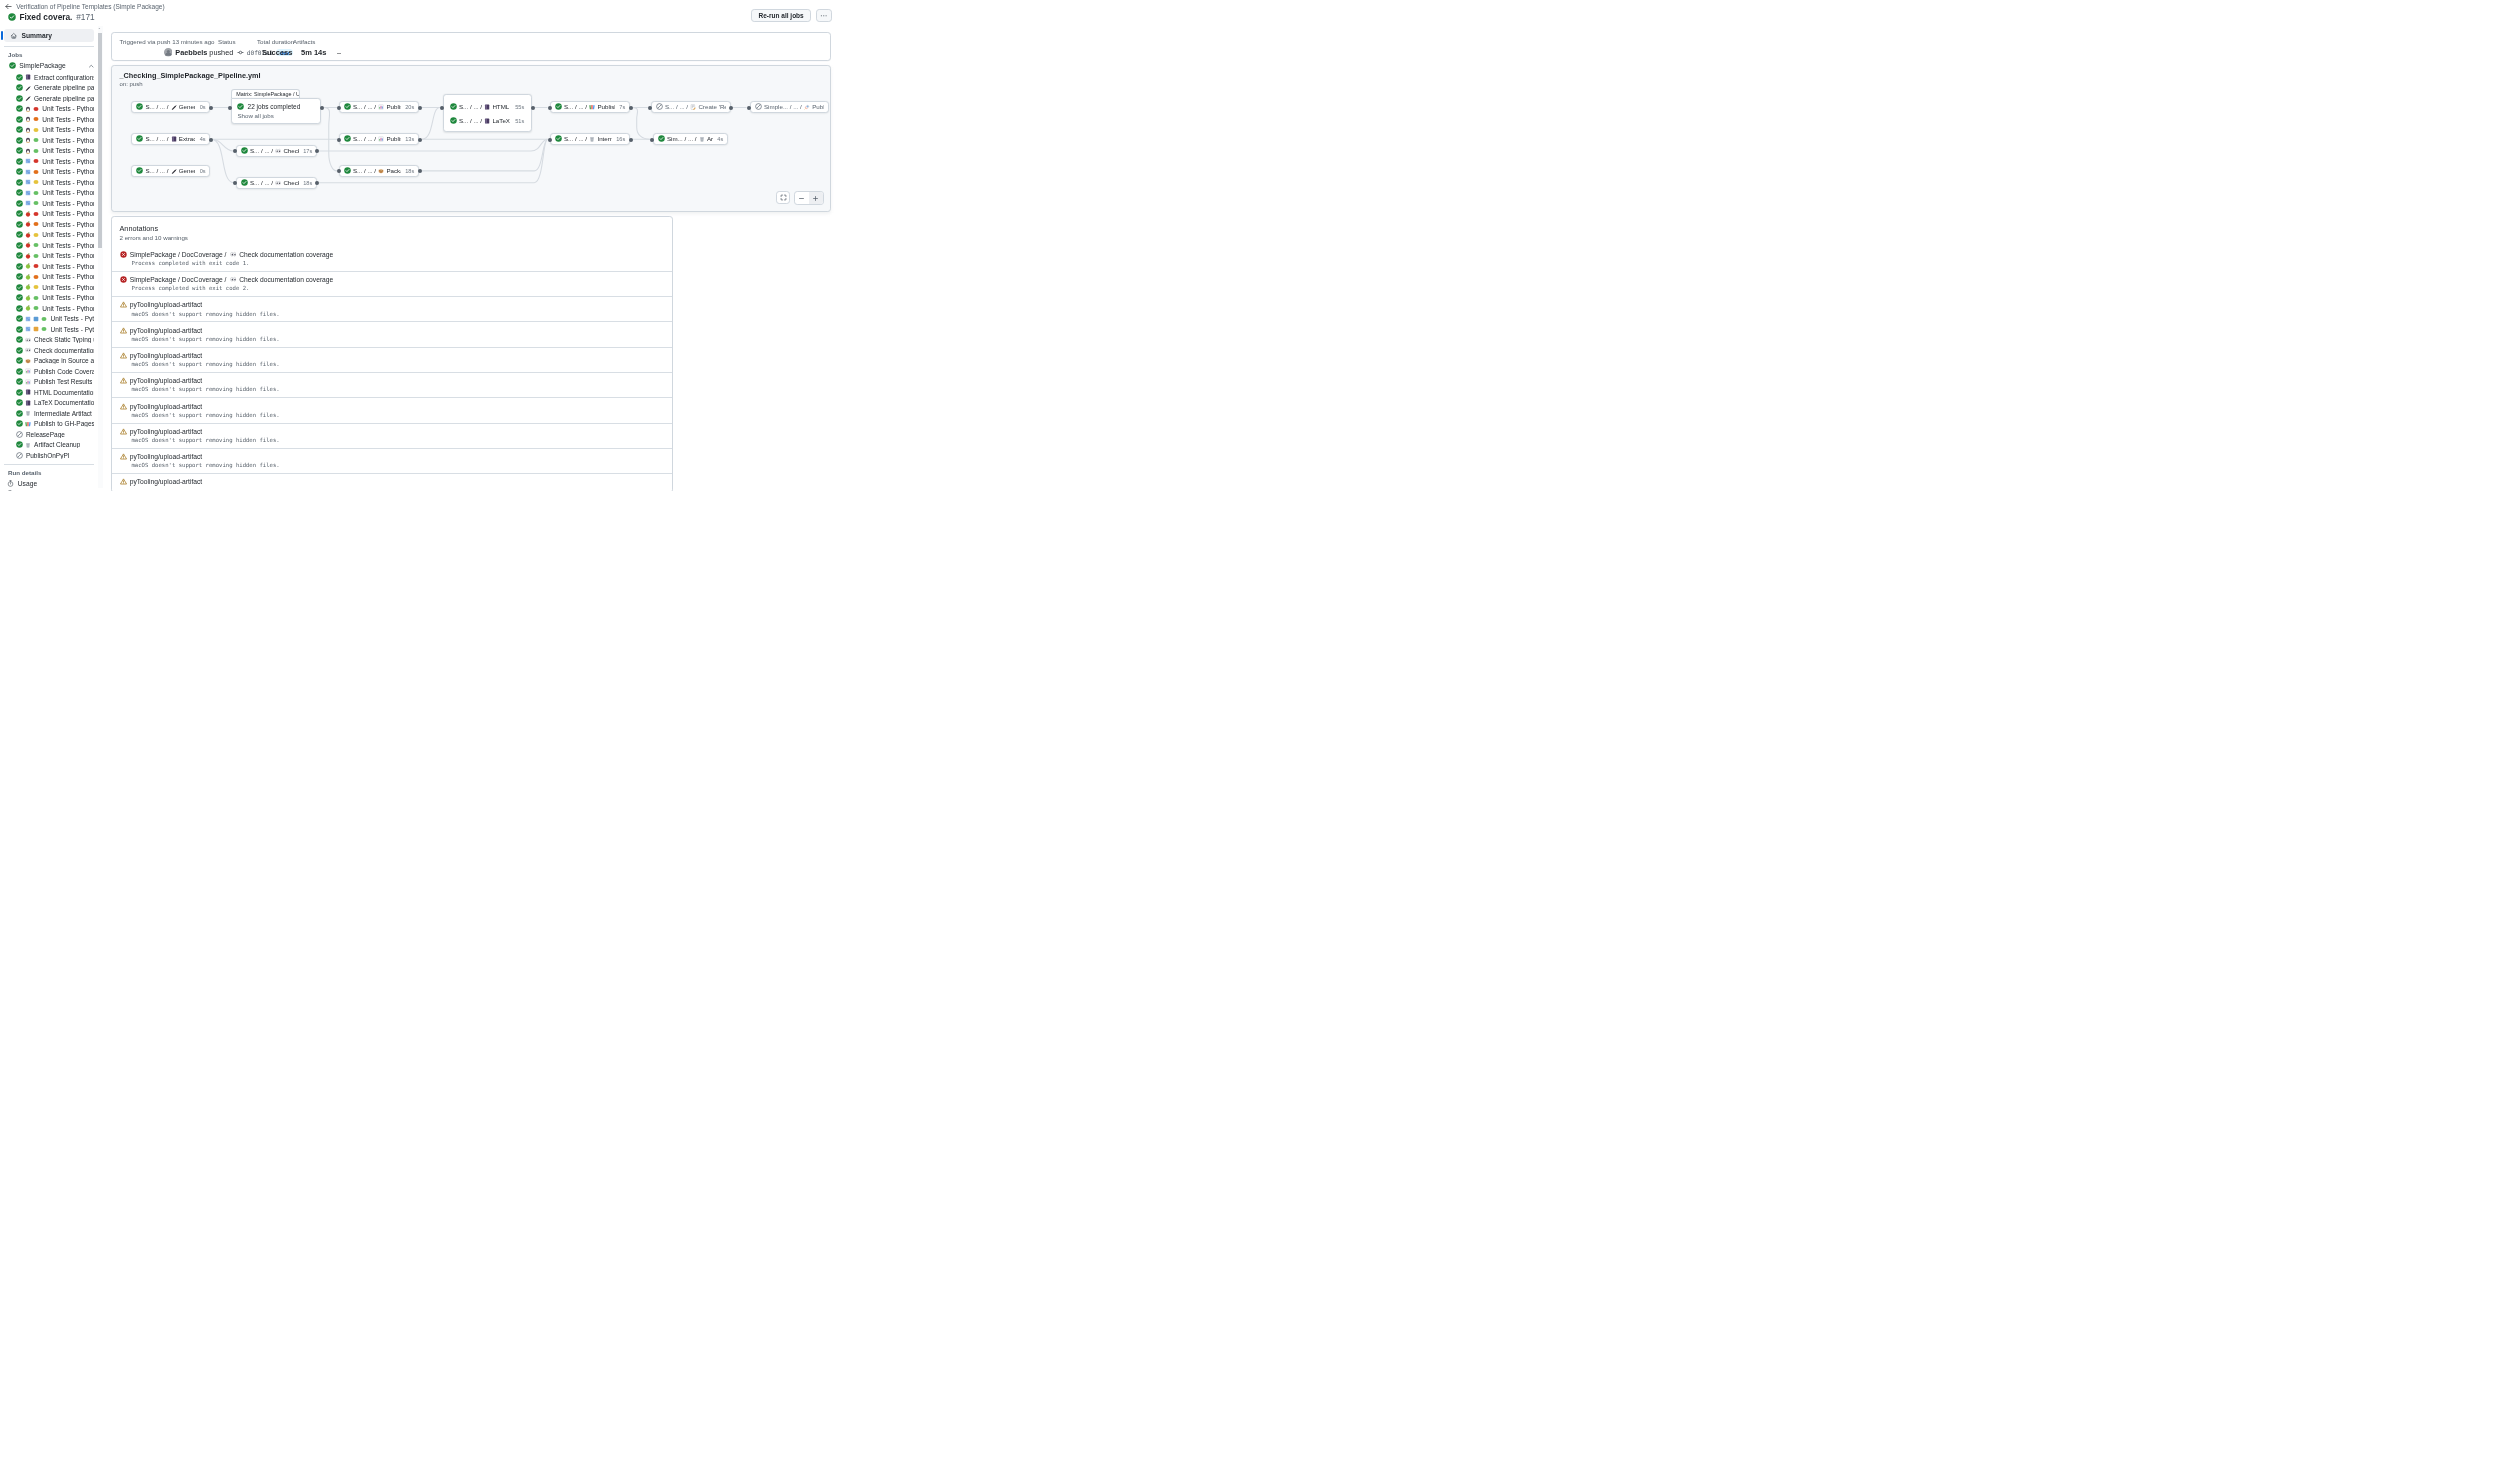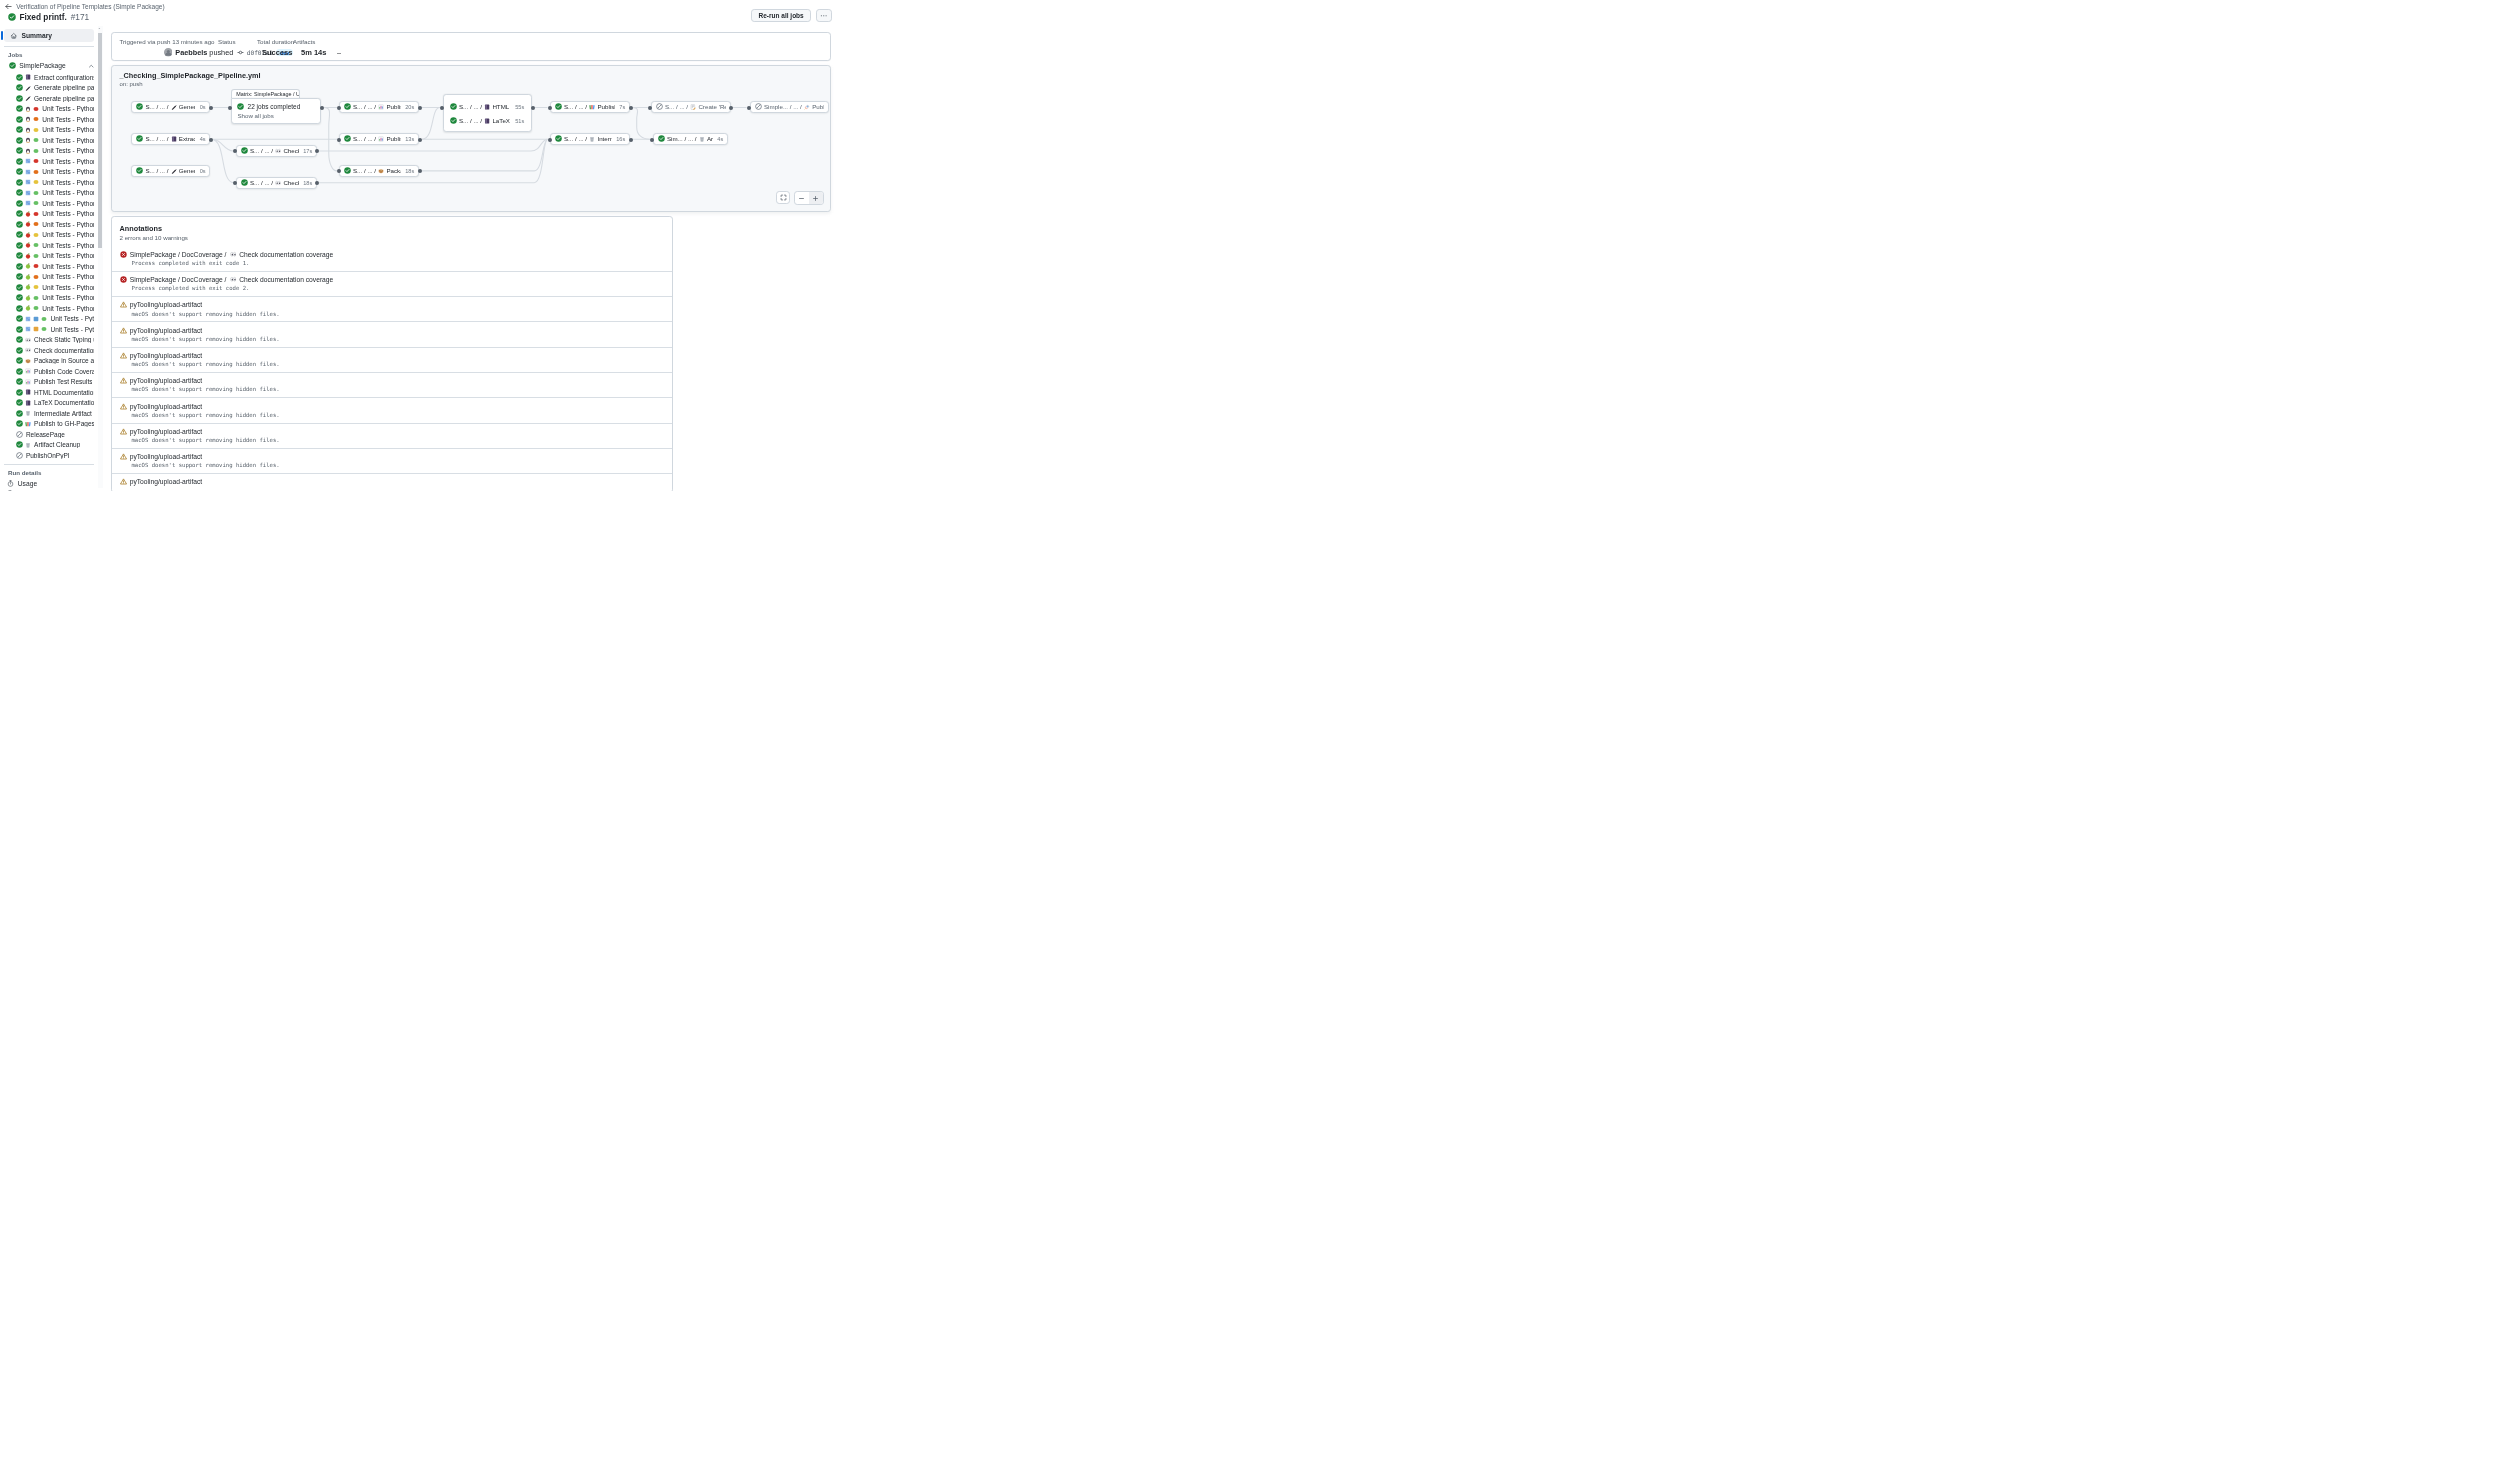--- a/index.html
+++ b/index.html
@@ -89,21 +89,21 @@
   .matrix-link { margin-top:2.2px; margin-left:0px; font-size:6.2px; color:#59636e; cursor:pointer; }
   .graph-controls { position:absolute; right:6.5px; bottom:5.4px; display:flex; gap:3.2px; }
   .gc-btn { width:14px; height:13.4px; background:#fff; border:0.5px solid #d0d7de; border-radius:3.2px;
     display:flex; align-items:center; justify-content:center; cursor:pointer; }
   .gc-seg { display:flex; border:0.5px solid #d0d7de; border-radius:3.2px; overflow:hidden; background:#fff; }
   .gc-seg .half { width:14px; height:12.4px; display:flex; align-items:center; justify-content:center; cursor:pointer; }
   .gc-seg .half.shaded { background:#edeff2; }
 
   
   .ann-card { margin-top:4.3px; width:562px; min-height:277px; padding-top:6.5px; }
-  .ann-title { font-size:7.3px; font-weight:700; color:#1f2328; padding:0 7.5px; }
+  .ann-title { font-size:7.3px; font-weight:400; color:#1f2328; padding:0 7.5px; }
   .ann-summary { font-size:6.2px; color:#57606a; padding:1.6px 7.5px 5.4px 7.5px; }
   .ann-item { padding:4.3px 7.5px 4.8px 7.5px; }
   .ann-item + .ann-item { border-top:0.5px solid #d8dee4; }
   .ann-head { display:flex; align-items:center; gap:3.2px; font-size:6.7px; color:#24292f; cursor:pointer; }
   .ann-detail { margin:2.2px 0 0 12px; font-family:"DejaVu Sans Mono", monospace; font-size:5.6px; color:#57606a; }
 </style>
 </head>
 <body>
 
 <header class="app-header">
@@ -115,21 +115,21 @@
       </span>
     <span class="crumb-text">Verification of Pipeline Templates (Simple Package)</span>
   </div>
   <div class="title-row">
     <span class="ic" id="ic-title-check">
         <svg viewBox="0 0 16 16" width="8" height="8">
           <circle cx="8" cy="8" r="7.5" fill="#1f883d"></circle>
           <path d="M4.6 8.3l2.2 2.2 4.6-4.8" stroke="#fff" stroke-width="1.8" fill="none" stroke-linecap="round" stroke-linejoin="round"></path>
         </svg>
       </span>
-    <span class="run-title">Fixed printf.</span>
+    <span class="run-title">Fixed covera.</span>
     <span class="run-number">#171</span>
   </div>
   <div class="header-actions">
     <button class="btn">Re-run all jobs</button>
     <button class="btn icon-only" id="ic-kebab">
         <svg viewBox="0 0 16 16" width="7.5" height="7.5">
           <circle cx="3" cy="8" r="1.3" fill="#57606a"></circle>
           <circle cx="8" cy="8" r="1.3" fill="#57606a"></circle>
           <circle cx="13" cy="8" r="1.3" fill="#57606a"></circle>
         </svg>

